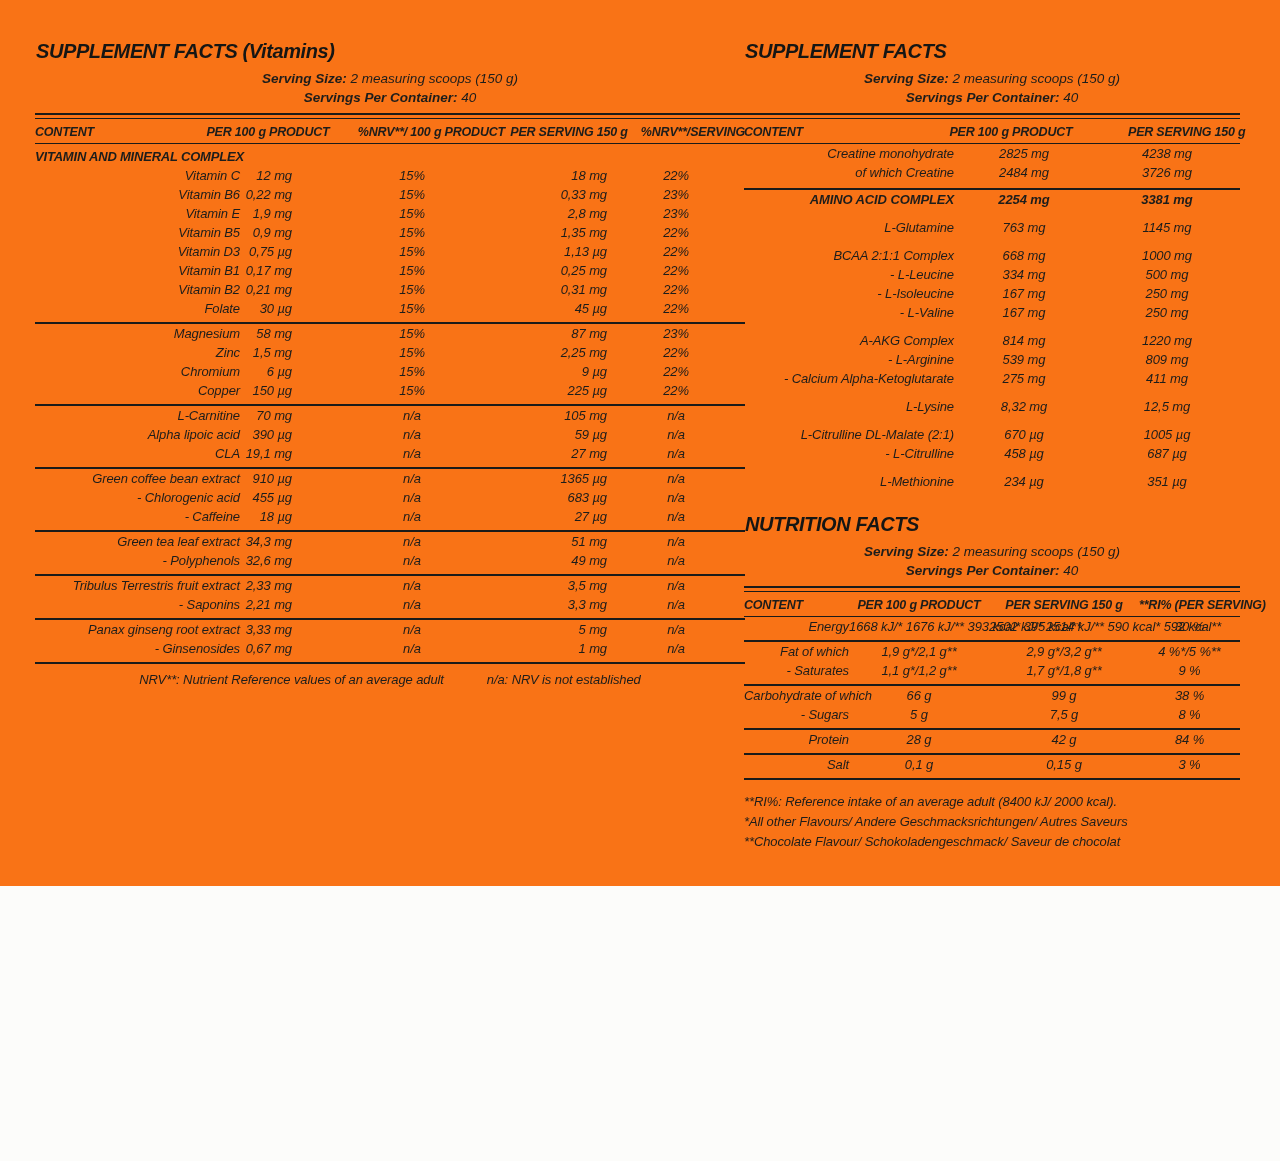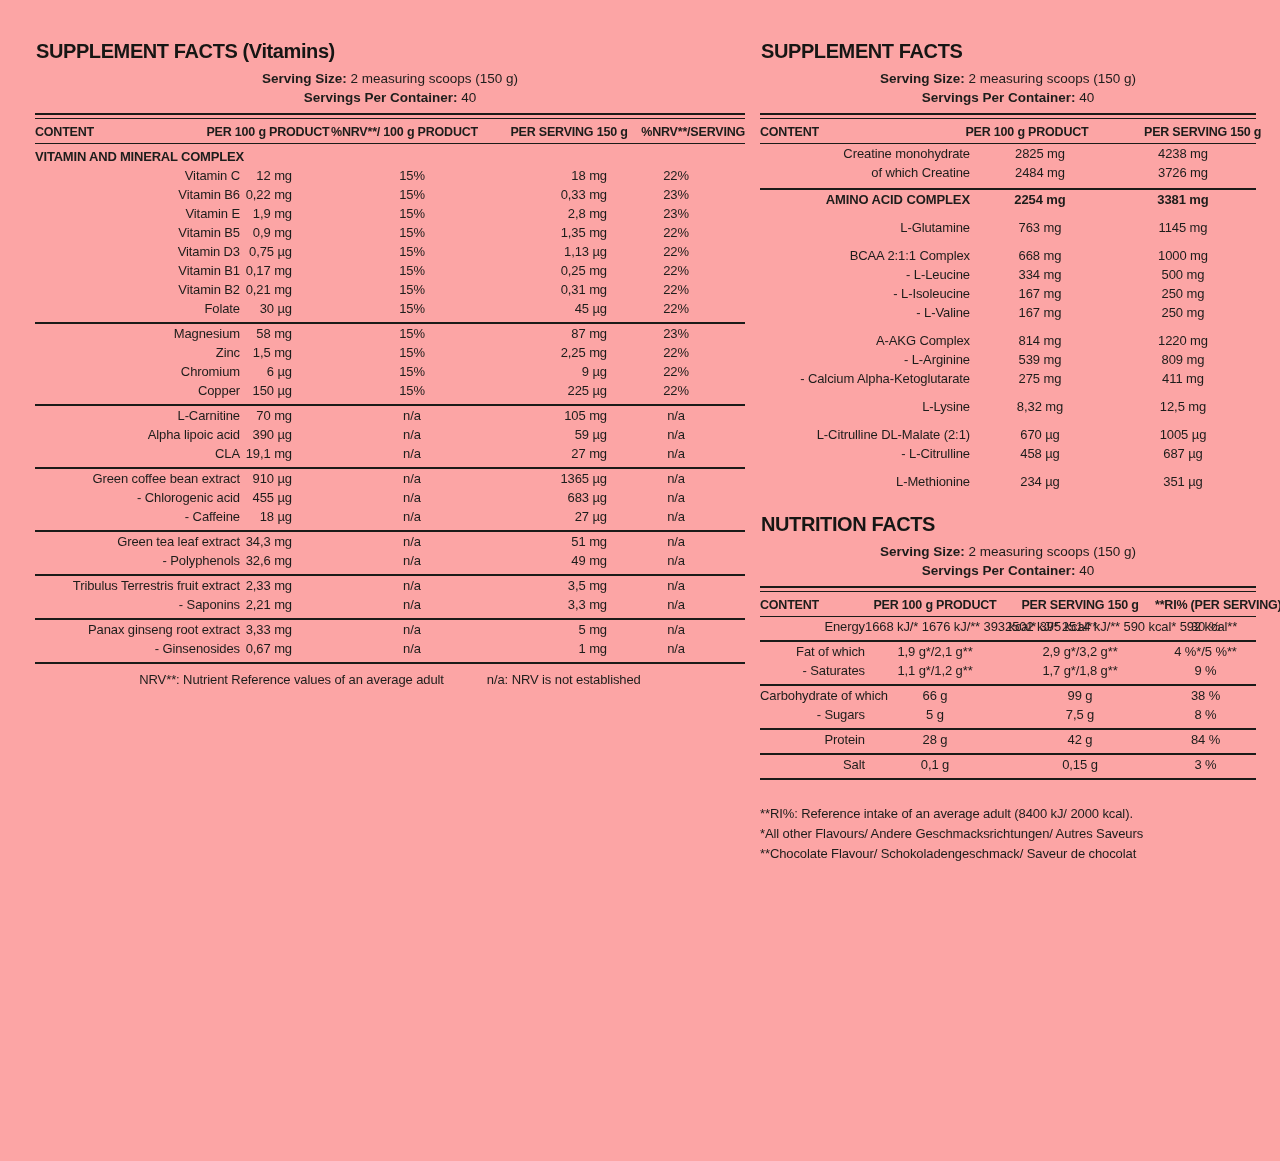--- a/index.html
+++ b/index.html
@@ -3,24 +3,24 @@
 <meta charset="utf-8">
 <style>
   html,body{margin:0;padding:0;}
   body{
     width:1280px;height:1161px;
     background:#fcfcfa;
     font-family:"Liberation Sans","DejaVu Sans",sans-serif;
     color:#1d1d1b;
     -webkit-font-smoothing:antialiased;
   }
-  .page{position:relative;width:1280px;height:1161px;overflow:hidden;background:#fca5a5;}
+  .page{position:relative;width:1280px;height:886px;overflow:hidden;background:#f97316;font-style:italic;}
   .col{position:absolute;top:40px;}
   .col-left{left:35px;width:710px;}
-  .col-right{left:760px;width:496px;}
+  .col-right{left:744px;width:496px;}
 
   .facts-title{
     font-size:20px;font-weight:700;letter-spacing:-0.4px;
     margin:0 0 7px 1px;color:#161614;
   }
   .serving-line{margin:0 0 2px 0;font-size:13.5px;line-height:17px;text-align:center;}
   .serving-line .lbl{font-weight:700;}
 
   .toprule{height:3px;border-top:2px solid #1b1b19;border-bottom:1px solid #1b1b19;margin-top:7px;}
 
@@ -45,21 +45,21 @@
   tr.rulerow td{height:4px;border-bottom:2px solid #1b1b19;padding:0;}
   tr.rulerow.pad td{height:6px;}
   tr.gaprow td{height:9px;border:none;}
   td.multiline{white-space:pre-line;line-height:21px;padding:4px 0;}
 
   .footnote-row{
     display:flex;justify-content:center;gap:43px;
     margin-top:8px;font-size:13px;letter-spacing:-0.1px;
   }
   .nutrition-block{margin-top:22px;}
-  .nutri-footnotes{margin-top:24px;}
+  .nutri-footnotes{margin-top:12px;}
   .nutri-footnotes div{font-size:13px;line-height:20px;letter-spacing:-0.1px;}
 </style>
 </head>
 <body>
 
 <div class="page">
 
   <section class="col col-left">
     <h1 class="facts-title">SUPPLEMENT FACTS (Vitamins)</h1>
     <p class="serving-line">
@@ -67,21 +67,21 @@
       <span>2 measuring scoops (150 g)</span>
     </p>
     <p class="serving-line">
       <span class="lbl">Servings Per Container:</span>
       <span>40</span>
     </p>
     <div class="toprule"></div>
     <div class="head-row">
       <span class="hc" style="width:170px;text-align:left">CONTENT</span>
       <span class="hc" style="width:126px;text-align:center">PER 100 g PRODUCT</span>
-      <span class="hc" style="width:174px;text-align:left">%NRV**/ 100 g PRODUCT</span>
+      <span class="hc" style="width:174px;text-align:right">%NRV**/ 100 g PRODUCT</span>
       <span class="hc" style="width:128px;text-align:center">PER SERVING 150 g</span>
       <span class="hc" style="width:112px;text-align:right">%NRV**/SERVING</span>
     </div>
     <table class="facts">
       <colgroup>
         <col style="width:205px">
           <col style="width:52px">
           <col style="width:240px">
           <col style="width:75px">
           <col style="width:138px">

